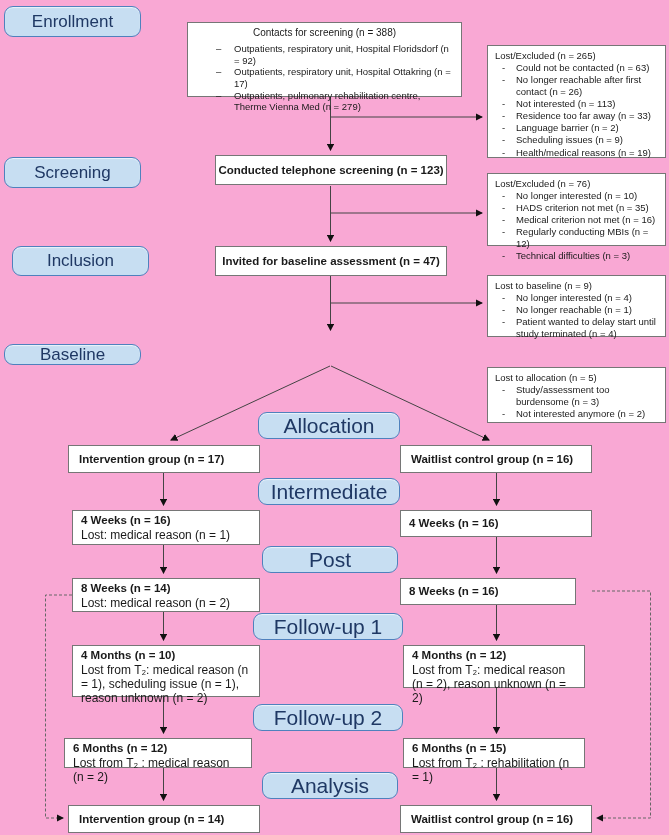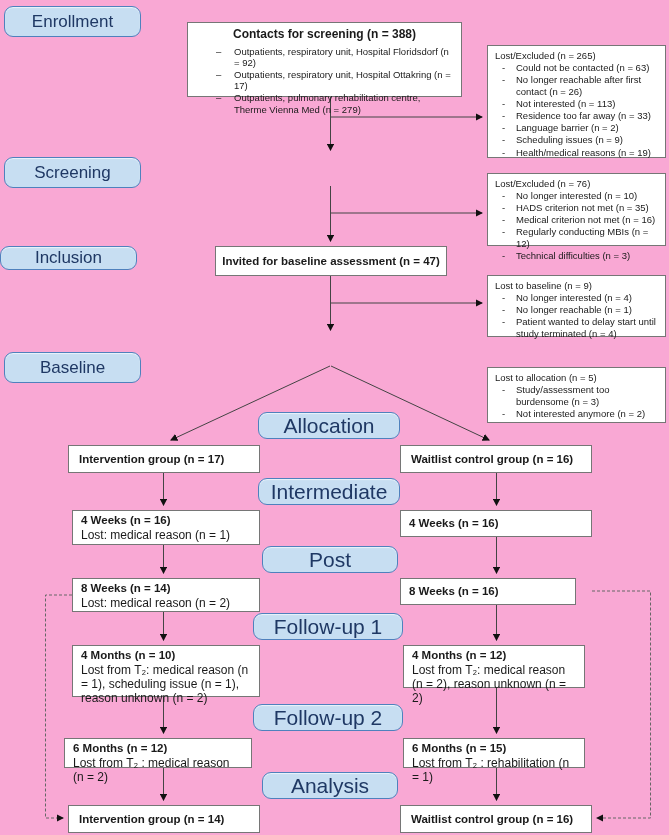--- a/index.html
+++ b/index.html
@@ -7,21 +7,21 @@
           font-family:"Liberation Sans",sans-serif;color:#1a1a1a;}
   svg.lines{position:absolute;left:0;top:0;z-index:1;}
   .stage{position:absolute;z-index:3;background:var(--label-fill,#c7def2);
          border:1.6px solid var(--label-border,#4f81bd);border-radius:9px;
          color:var(--label-text,#1f3864);display:flex;align-items:center;justify-content:center;
          font-size:17px;box-shadow:inset 0 1px 1px rgba(255,255,255,.65);box-sizing:border-box;}
   .stage.small{font-size:21px;}
   .fbox{position:absolute;z-index:2;background:#fff;border:1px solid var(--box-border,#767676);box-sizing:border-box;}
   .cflex{display:flex;align-items:center;justify-content:center;font-weight:700;font-size:11.5px;text-align:center;}
   .contacts{padding:4px 8px 2px 8px;font-size:9.5px;line-height:1.22;}
-  .contacts .ct{font-weight:700;font-size:12px;text-align:center;margin-bottom:4px;}
+  .contacts .ct{font-weight:400;font-size:10px;text-align:center;margin-bottom:4px;}
   .contacts .li{display:flex;}
   .contacts .li::before{content:"\2013";flex:none;width:18px;margin-left:20px;}
   .contacts .li span{flex:1;}
   .sidebox{font-size:9.5px;line-height:1.27;padding:4px 5px 18px 7px;}
   .sidebox .li{display:flex;}
   .sidebox .li::before{content:"-";flex:none;width:14px;margin-left:7px;}
   .sidebox .li span{flex:1;}
   .assess{padding:3px 8px;line-height:1.18;}
   .assess .t{font-weight:700;font-size:11.5px;}
   .assess .n{font-size:12px;}
@@ -60,22 +60,22 @@
       <line x1="496.5" y1="768" x2="496.5" y2="800" marker-end="url(#arr)"></line>
     </g>
     <g stroke="#666" stroke-width="1" fill="none" stroke-dasharray="3 2">
       <polyline points="72,595 45.5,595 45.5,818 63,818" marker-end="url(#arr)"></polyline>
       <polyline points="592,591 650.5,591 650.5,818 597,818" marker-end="url(#arr)"></polyline>
     </g>
   </svg>
 
   <div class="stage" style="left:4px;top:6px;width:137px;height:31px">Enrollment</div>
   <div class="stage" style="left:4px;top:157px;width:137px;height:31px">Screening</div>
-  <div class="stage" style="left:0;top:246px;width:137px;height:24px">Inclusion</div>
-  <div class="stage" style="left:4px;top:352px;width:137px;height:31px">Baseline</div>
+  <div class="stage" style="left:12px;top:246px;width:137px;height:30px">Inclusion</div>
+  <div class="stage" style="left:4px;top:344px;width:137px;height:21px">Baseline</div>
 
   <div class="stage small" style="left:258px;top:412px;width:142px;height:27px">Allocation</div>
   <div class="stage small" style="left:258px;top:478px;width:142px;height:27px">Intermediate</div>
   <div class="stage small" style="left:262px;top:546px;width:136px;height:27px">Post</div>
   <div class="stage small" style="left:253px;top:613px;width:150px;height:27px">Follow-up 1</div>
   <div class="stage small" style="left:253px;top:704px;width:150px;height:27px">Follow-up 2</div>
   <div class="stage small" style="left:262px;top:772px;width:136px;height:27px">Analysis</div>
 
   <div class="fbox contacts" style="left:187px;top:22px;width:275px;height:75px">
     <div class="ct">Contacts for screening (n = 388)</div>
@@ -83,20 +83,21 @@
         <span>Outpatients, respiratory unit, Hospital Floridsdorf (n = 92)</span>
       </div>
     <div class="li">
         <span>Outpatients, respiratory unit, Hospital Ottakring (n = 17)</span>
       </div>
     <div class="li">
         <span>Outpatients, pulmonary rehabilitation centre, Therme Vienna Med (n = 279)</span>
       </div>
   </div>
 
+  <div class="fbox cflex" style="left:215px;top:155px;width:232px;height:30px">Conducted telephone screening (n = 123)</div>
   <div class="fbox cflex" style="left:215px;top:246px;width:232px;height:30px">Invited for baseline assessment (n = 47)</div>
 
   <div class="fbox sidebox" style="left:487px;top:45px;width:179px;height:113px">
     <div>Lost/Excluded (n = 265)</div>
     <div class="li">
         <span>Could not be contacted (n = 63)</span>
       </div>
     <div class="li">
         <span>No longer reachable after first contact (n = 26)</span>
       </div>

